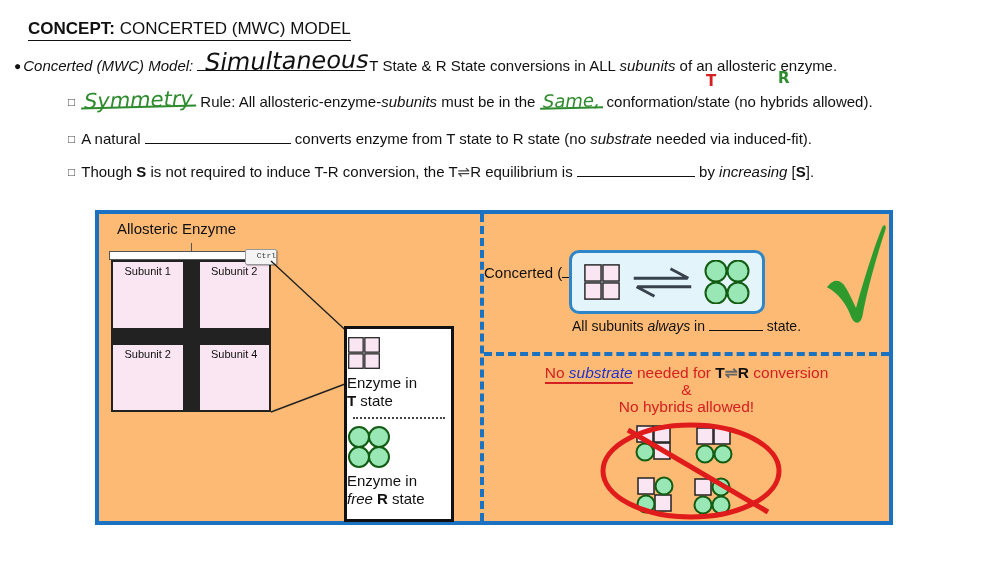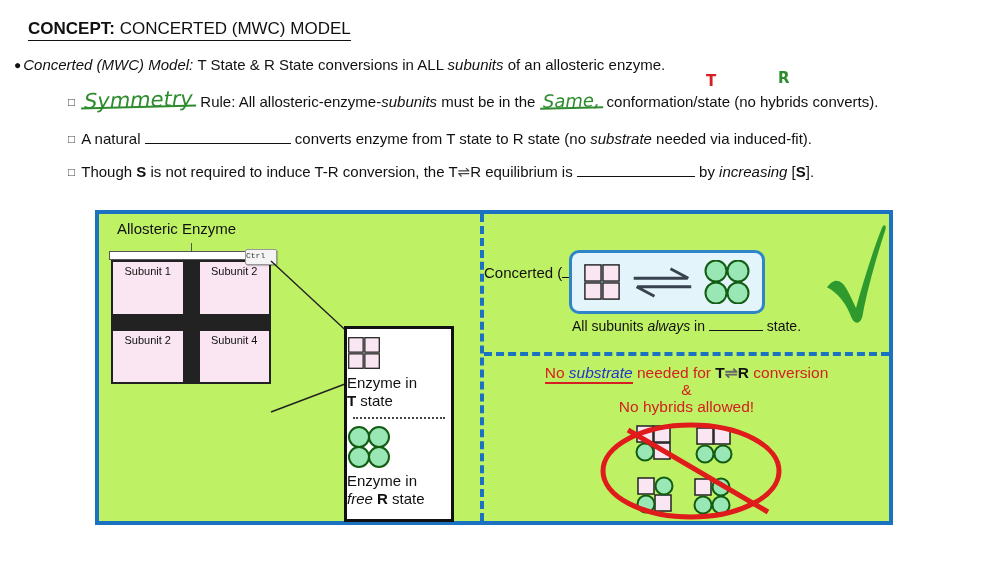--- a/index.html
+++ b/index.html
@@ -33,34 +33,34 @@
             display:inline-block;line-height:8px;border-bottom:2px solid #2e8b2e;
             padding:0 3px 2px;transform:rotate(-1.5deg);}
   .hw-symmetry{font-size:21px;}
   .hw-same{font-size:18px;}
   .ann{position:absolute;font-family:"DejaVu Sans",sans-serif;font-size:15px;font-weight:bold;}
   .ann-t{left:706px;top:72px;color:#d42020;}
   .ann-r{left:778px;top:69px;color:#2e8b2e;}
 
   
   .panel{position:absolute;left:95px;top:210px;width:798px;height:315px;
-         border:4px solid #1a72c0;box-sizing:border-box;background:#bef264;}
+         border:4px solid #1a72c0;box-sizing:border-box;background:#fdba74;}
   .vdiv{position:absolute;left:381px;top:0;height:100%;border-left:4px dashed #1a72c0;}
   .hdiv{position:absolute;left:385px;right:0;top:138px;border-top:4px dashed #1a72c0;}
 
   .ae-title{position:absolute;left:18px;top:6px;font-size:15px;}
   .strip{position:absolute;left:10px;top:37px;width:164px;height:9px;background:#fff;
          border:1px solid #555;box-sizing:border-box;}
   .tick{position:absolute;left:92px;top:29px;width:1px;height:8px;background:#555;}
-  .grid{position:absolute;left:12px;top:46px;width:160px;height:124px;display:grid;
+  .grid{position:absolute;left:12px;top:46px;width:160px;height:152px;display:grid;
         grid-template-columns:1fr 1fr;grid-template-rows:1fr 1fr;gap:17px;background:#222;
         border:2px solid #222;box-sizing:border-box;}
   .cell{background:#fae6f2;font-size:11px;text-align:center;padding-top:3px;}
   .ctrl{position:absolute;left:146px;top:35px;width:30px;height:14px;background:#f4f4f4;
-        border:1px solid #999;border-radius:2px;font-size:8px;line-height:12px;text-align:left;
+        border:1px solid #999;border-radius:2px;font-size:8px;line-height:12px;text-align:right;
         color:#333;box-shadow:1px 1px 1px rgba(0,0,0,.25);font-family:Liberation Mono, monospace;}
   .conn{position:absolute;left:0;top:0;pointer-events:none;}
 
   .midbox{position:absolute;left:245px;top:112px;width:110px;height:196px;border:3px solid #111;
           box-sizing:border-box;background:#fff;text-align:left;font-size:15px;line-height:18px;}
   .midbox .icn{margin-top:7px;}
   .dotted{border-top:2px dotted #444;margin:7px 6px;}
 
   .rtitle{position:absolute;left:385px;top:10px;width:405px;text-align:left;font-size:15px;margin-top:40px;}
   .bluebox{position:absolute;left:470px;top:36px;width:196px;height:64px;border:3px solid #2e86c8;
@@ -79,25 +79,25 @@
 </head>
 <body>
 
 <div class="page">
 
   <div class="title">
     <span class="u"><span class="lbl">CONCEPT:</span><span> CONCERTED (MWC) MODEL</span></span>
   </div>
 
   <div class="line l2">
-    <span class="bullet-dot">●</span><span class="it">Concerted (MWC) Model: </span><span> T State &amp; R State conversions in ALL </span><span class="it">subunits</span><span> of an allosteric enzyme.</span>
+    <span class="bullet-dot">●</span><span class="it">Concerted (MWC) Model: </span><span class="blank w170"><span class="hw-sim">Simultaneous</span></span><span> T State &amp; R State conversions in ALL </span><span class="it">subunits</span><span> of an allosteric enzyme.</span>
   </div>
 
   <div class="line l3">
-    <span class="marker">□</span><span class="hw-green hw-symmetry">Symmetry</span><span> Rule: All allosteric-enzyme-</span><span class="it">subunits</span><span> must be in the </span><span class="hw-green hw-same">Same,</span><span> conformation/state (no hybrids converts).</span>
+    <span class="marker">□</span><span class="hw-green hw-symmetry">Symmetry</span><span> Rule: All allosteric-enzyme-</span><span class="it">subunits</span><span> must be in the </span><span class="hw-green hw-same">Same,</span><span> conformation/state (no hybrids allowed).</span>
   </div>
   <span class="ann ann-t">T</span>
   <span class="ann ann-r">R</span>
 
   <div class="line l5">
     <span class="marker">□</span><span>Though </span><span class="b">S</span><span> is not required to induce T-R conversion, the T</span><span style="color:#444;">⇌</span><span>R equilibrium is </span><span class="blank w118"></span><span> by </span><span class="it">increasing</span><span> [</span><span class="b">S</span><span>].</span>
   </div>
 
   <div class="line l4">
     <span class="marker">□</span><span>A natural </span><span class="blank w146"></span><span> converts enzyme from T state to R state (no </span><span class="it">substrate</span><span> needed via induced-fit).</span>

